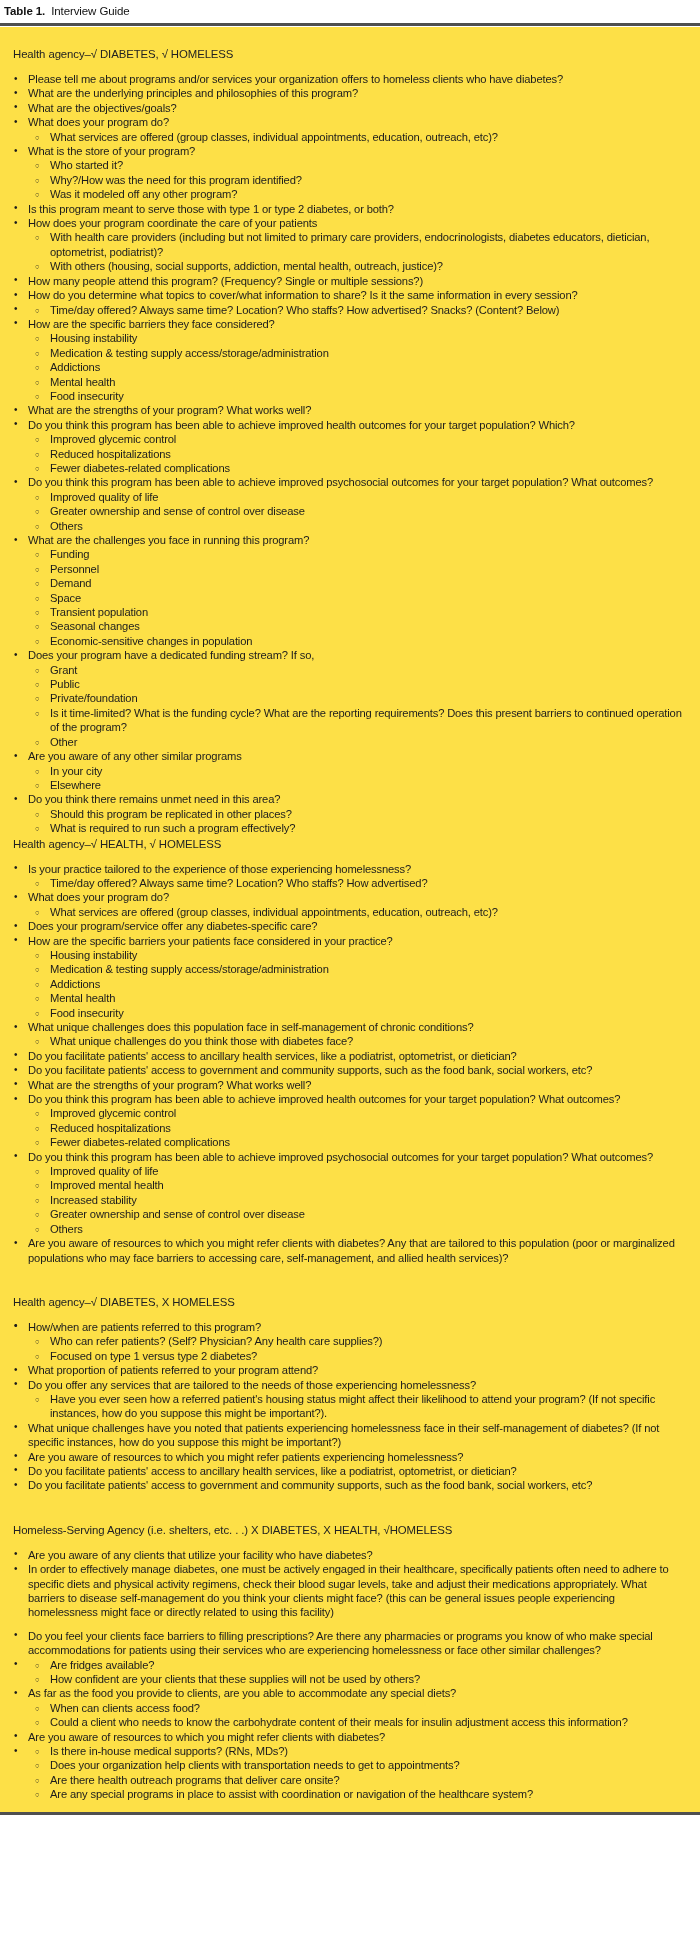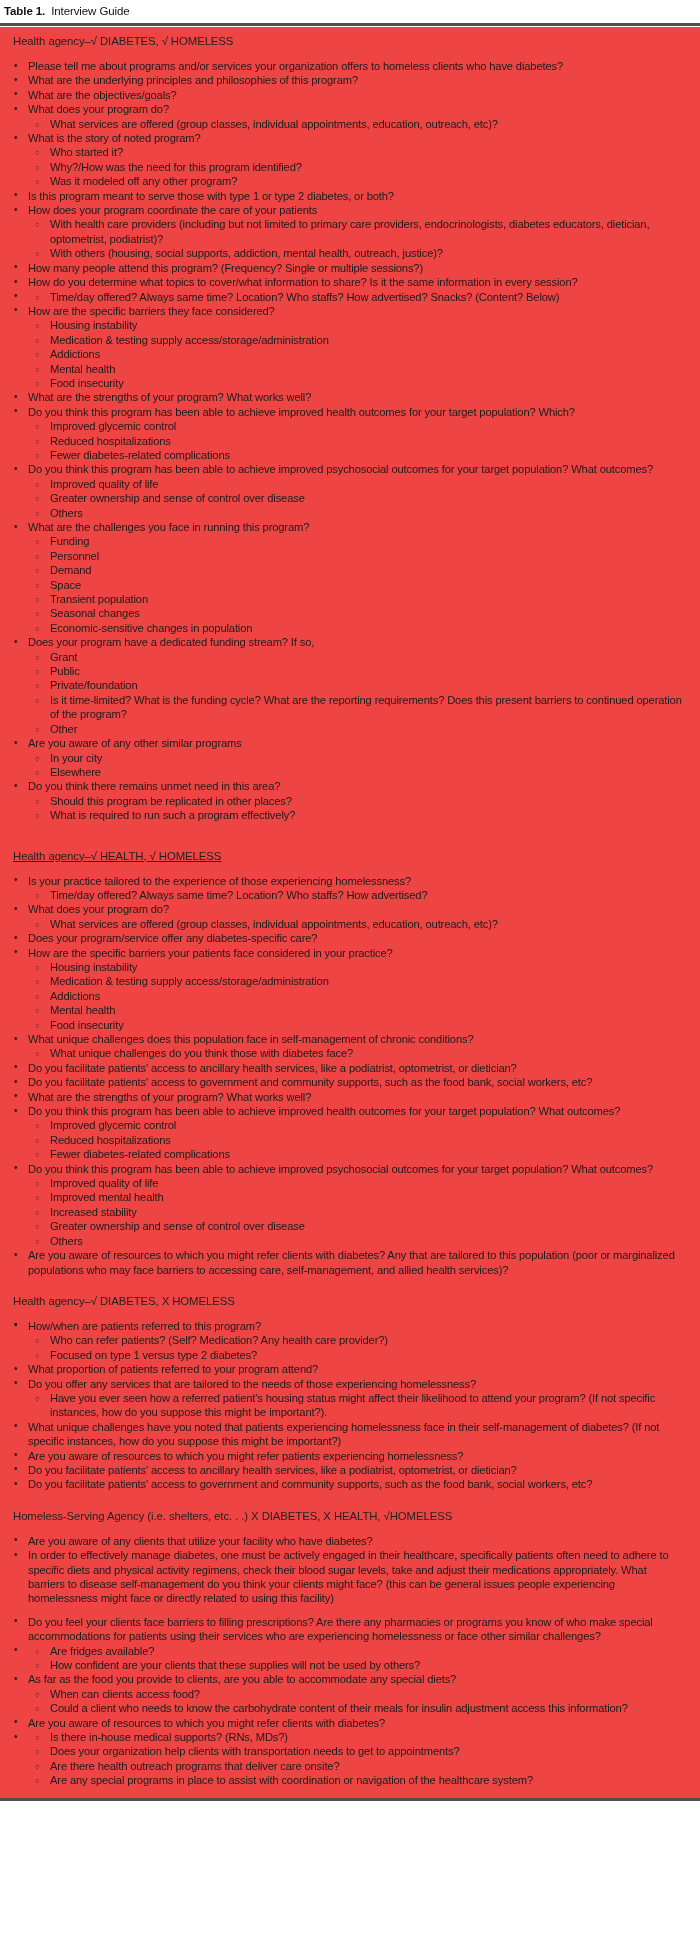--- a/index.html
+++ b/index.html
@@ -26,35 +26,35 @@
 
   .rule {
     height: 3px;
     background: #4f4f4f;
     width: 700px;
   }
   .rule.top { margin-bottom: 1px; }
   .rule.bottom { margin-top: 0; }
 
   .box {
-    background: #ef4444;
-    padding: 7px 14px 10px 13px;
+    background: #fde047;
+    padding: 20px 14px 10px 13px;
     box-sizing: border-box;
     width: 700px;
   }
   .box + .box { }
 
   .sec-header {
     font-size: 11.4px;
     letter-spacing: -0.1px;
     color: #222;
     margin: 0 0 10px 0;
     line-height: 15px;
   }
-  .sec-header:not(:first-child) { margin-top: 26px; text-decoration: underline; }
+  .sec-header:not(:first-child) { margin-top: 1px; }
 
   .item, .sub {
     position: relative;
     font-size: 11.2px;
     line-height: 14.4px;
     letter-spacing: -0.15px;
     color: #1c1c1c;
   }
   .item { padding-left: 15px; }
   .item.gap { margin-top: 9px; }
@@ -91,21 +91,21 @@
   </div>
   <div class="rule top"></div>
   <div>
       <div class="box">
         <div class="sec-header">Health agency–√ DIABETES, √ HOMELESS</div>
         <div class="item"><span class="bullet">•</span><span>Please tell me about programs and/or services your organization offers to homeless clients who have diabetes?</span></div>
         <div class="item"><span class="bullet">•</span><span>What are the underlying principles and philosophies of this program?</span></div>
         <div class="item"><span class="bullet">•</span><span>What are the objectives/goals?</span></div>
         <div class="item"><span class="bullet">•</span><span>What does your program do?</span></div>
         <div class="sub"><span class="circle">○</span><span>What services are offered (group classes, individual appointments, education, outreach, etc)?</span></div>
-        <div class="item"><span class="bullet">•</span><span>What is the story of noted program?</span></div>
+        <div class="item"><span class="bullet">•</span><span>What is the store of your program?</span></div>
         <div class="sub"><span class="circle">○</span><span>Who started it?</span></div>
         <div class="sub"><span class="circle">○</span><span>Why?/How was the need for this program identified?</span></div>
         <div class="sub"><span class="circle">○</span><span>Was it modeled off any other program?</span></div>
         <div class="item"><span class="bullet">•</span><span>Is this program meant to serve those with type 1 or type 2 diabetes, or both?</span></div>
         <div class="item"><span class="bullet">•</span><span>How does your program coordinate the care of your patients</span></div>
         <div class="sub"><span class="circle">○</span><span>With health care providers (including but not limited to primary care providers, endocrinologists, diabetes educators, dietician, optometrist, podiatrist)?</span></div>
         <div class="sub"><span class="circle">○</span><span>With others (housing, social supports, addiction, mental health, outreach, justice)?</span></div>
         <div class="item"><span class="bullet">•</span><span>How many people attend this program? (Frequency? Single or multiple sessions?)</span></div>
         <div class="item"><span class="bullet">•</span><span>How do you determine what topics to cover/what information to share? Is it the same information in every session?</span></div>
         <div class="item"><span class="bullet">•</span></div>
@@ -171,21 +171,21 @@
         <div class="sub"><span class="circle">○</span><span>Improved mental health</span></div>
         <div class="sub"><span class="circle">○</span><span>Increased stability</span></div>
         <div class="sub"><span class="circle">○</span><span>Greater ownership and sense of control over disease</span></div>
         <div class="sub"><span class="circle">○</span><span>Others</span></div>
         <div class="item"><span class="bullet">•</span><span>Are you aware of resources to which you might refer clients with diabetes? Any that are tailored to this population (poor or marginalized populations who may face barriers to accessing care, self-management, and allied health services)?</span></div>
       </div>
       <div class="box">
         <div class="sec-header">Health agency–√ DIABETES, X HOMELESS</div>
         <div class="item"><span class="bullet">•</span></div>
         <div class="item"><span class="bullet">•</span><span>How/when are patients referred to this program?</span></div>
-        <div class="sub"><span class="circle">○</span><span>Who can refer patients? (Self? Medication? Any health care provider?)</span></div>
+        <div class="sub"><span class="circle">○</span><span>Who can refer patients? (Self? Physician? Any health care supplies?)</span></div>
         <div class="sub"><span class="circle">○</span><span>Focused on type 1 versus type 2 diabetes?</span></div>
         <div class="item"><span class="bullet">•</span><span>What proportion of patients referred to your program attend?</span></div>
         <div class="item"><span class="bullet">•</span><span>Do you offer any services that are tailored to the needs of those experiencing homelessness?</span></div>
         <div class="sub"><span class="circle">○</span><span>Have you ever seen how a referred patient's housing status might affect their likelihood to attend your program? (If not specific instances, how do you suppose this might be important?).</span></div>
         <div class="item"><span class="bullet">•</span><span>What unique challenges have you noted that patients experiencing homelessness face in their self-management of diabetes? (If not specific instances, how do you suppose this might be important?)</span></div>
         <div class="item"><span class="bullet">•</span><span>Are you aware of resources to which you might refer patients experiencing homelessness?</span></div>
         <div class="item"><span class="bullet">•</span><span>Do you facilitate patients' access to ancillary health services, like a podiatrist, optometrist, or dietician?</span></div>
         <div class="item"><span class="bullet">•</span><span>Do you facilitate patients' access to government and community supports, such as the food bank, social workers, etc?</span></div>
       </div>
       <div class="box">

